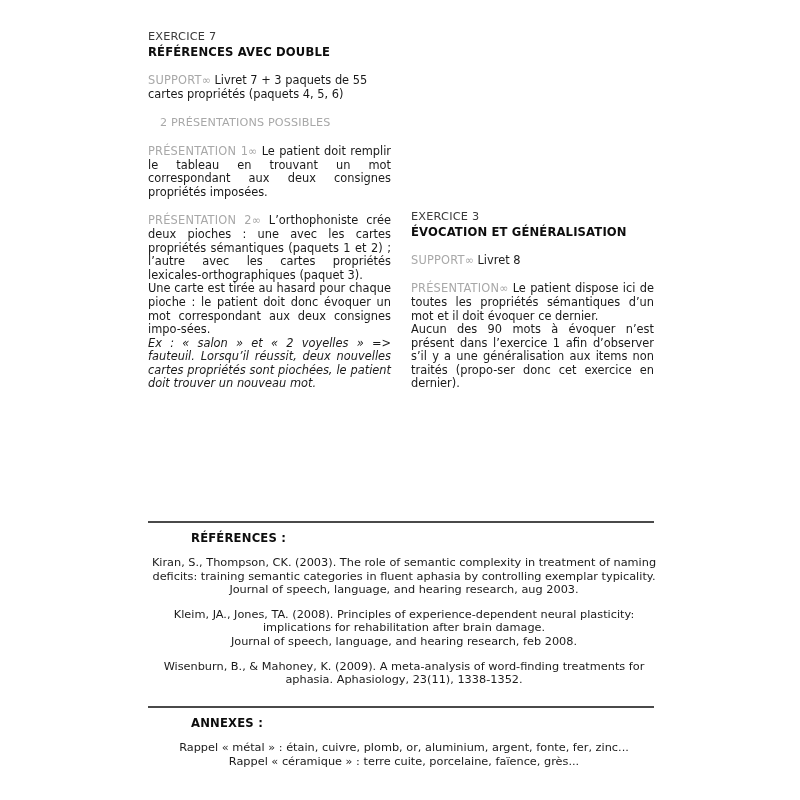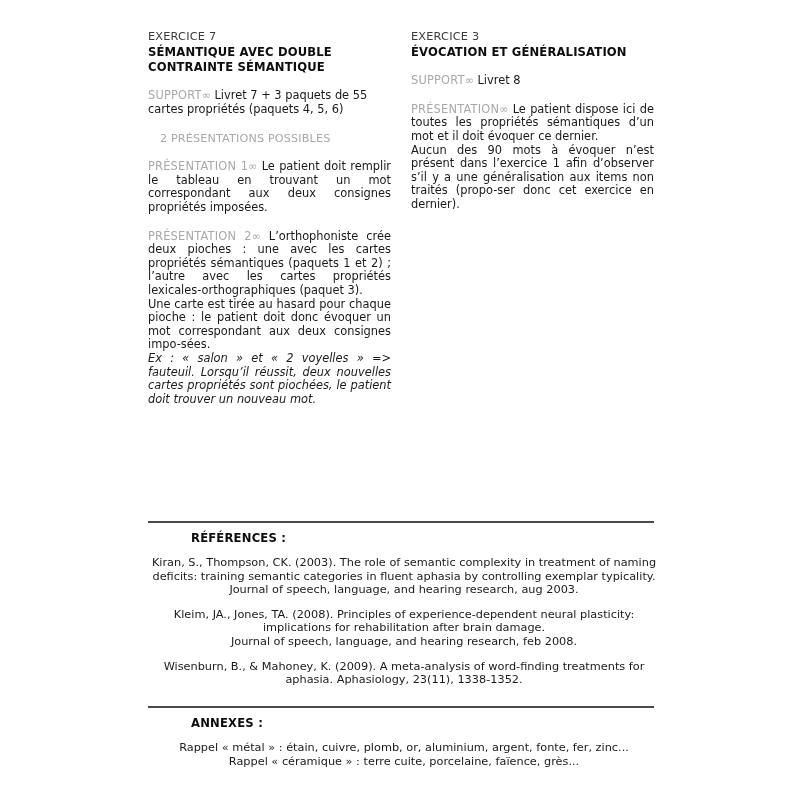--- a/index.html
+++ b/index.html
@@ -23,20 +23,21 @@
   }
 
   
   .columns {
     position: absolute;
     left: 148px;
     top: 30px;
     width: 506px;
     display: flex;
     gap: 20px;
+    align-items: flex-end;
   }
   .col {
     width: 249px;
   }
 
   .ex-number {
     font-size: 11.3px;
     line-height: 14px;
     color: #3a3a3a;
     letter-spacing: .2px;
@@ -119,22 +120,21 @@
 </style>
 </head>
 <body>
 
 <div class="page">
 
   <div class="columns">
 
     <div class="col">
       <div class="ex-number">EXERCICE 7</div>
-      <div class="ex-title">SÉMANTIQUE AVEC DOUBLE</div>
-      <div class="ex-title">CONTRAINTE SÉMANTIQUE</div>
+      <div class="ex-title">RÉFÉRENCES AVEC DOUBLE</div>
 
       <div class="block">
         <div class="para left">
           <span class="lbl">SUPPORT</span><span class="inf">∞</span>
           <span>Livret 7 + 3 paquets de 55 cartes propriétés (paquets 4, 5, 6)</span>
         </div>
       </div>
 
       <div class="block">
         <div class="small-caps-line">2 PRÉSENTATIONS POSSIBLES</div>

